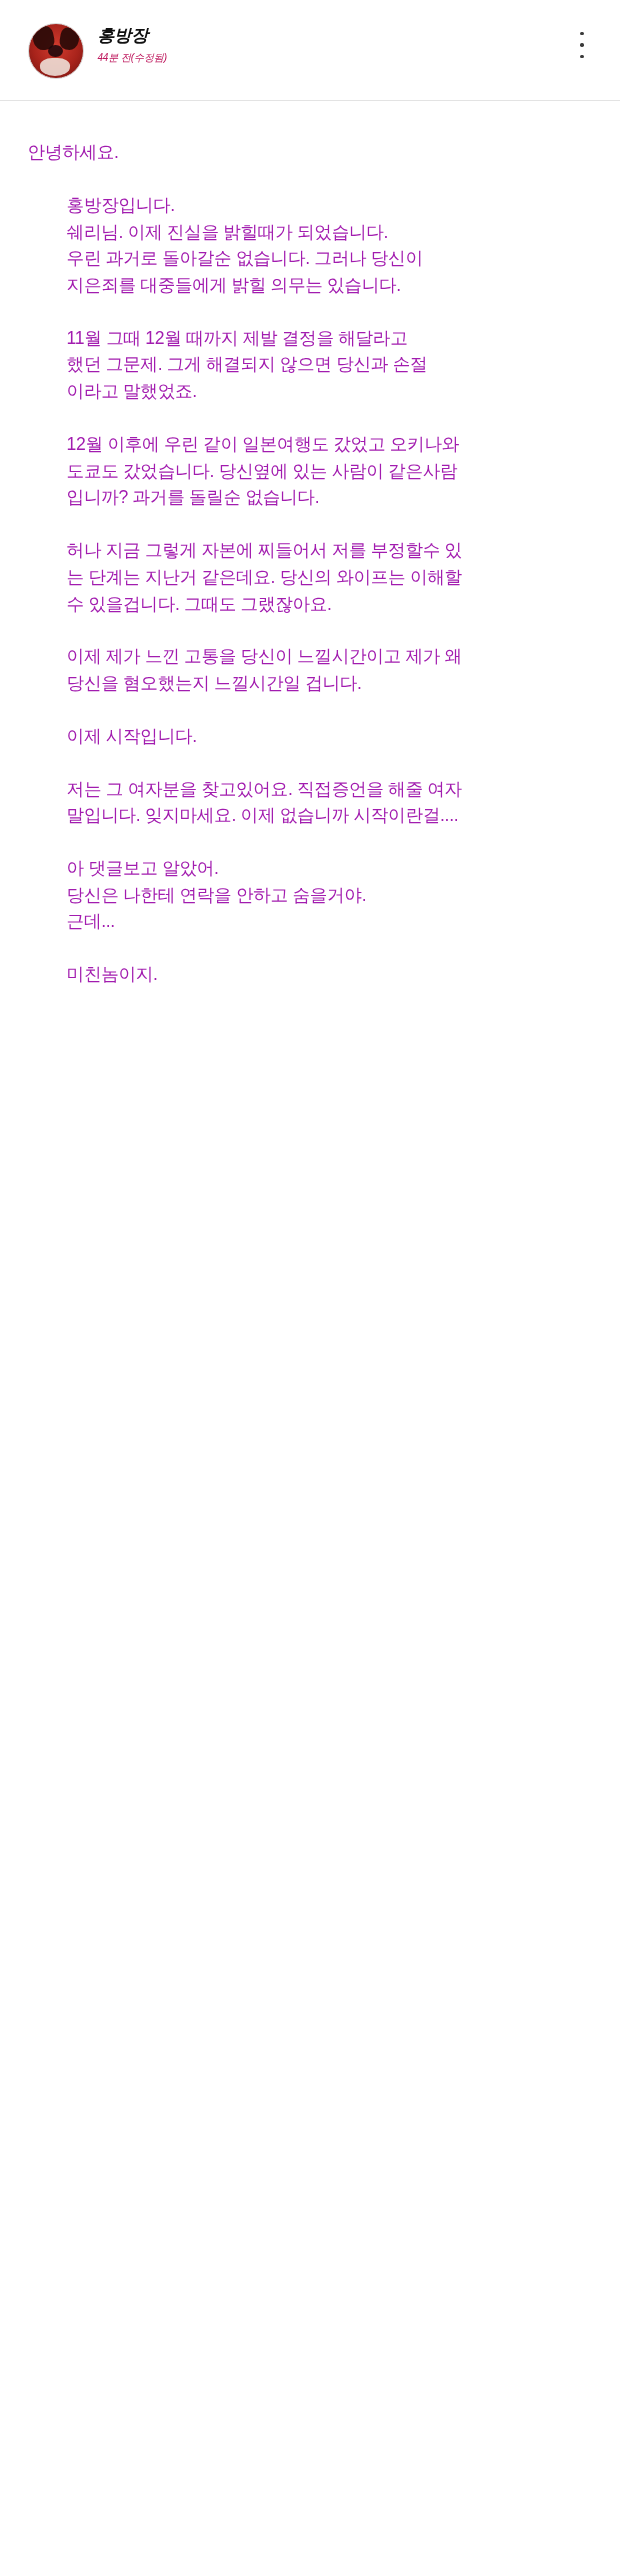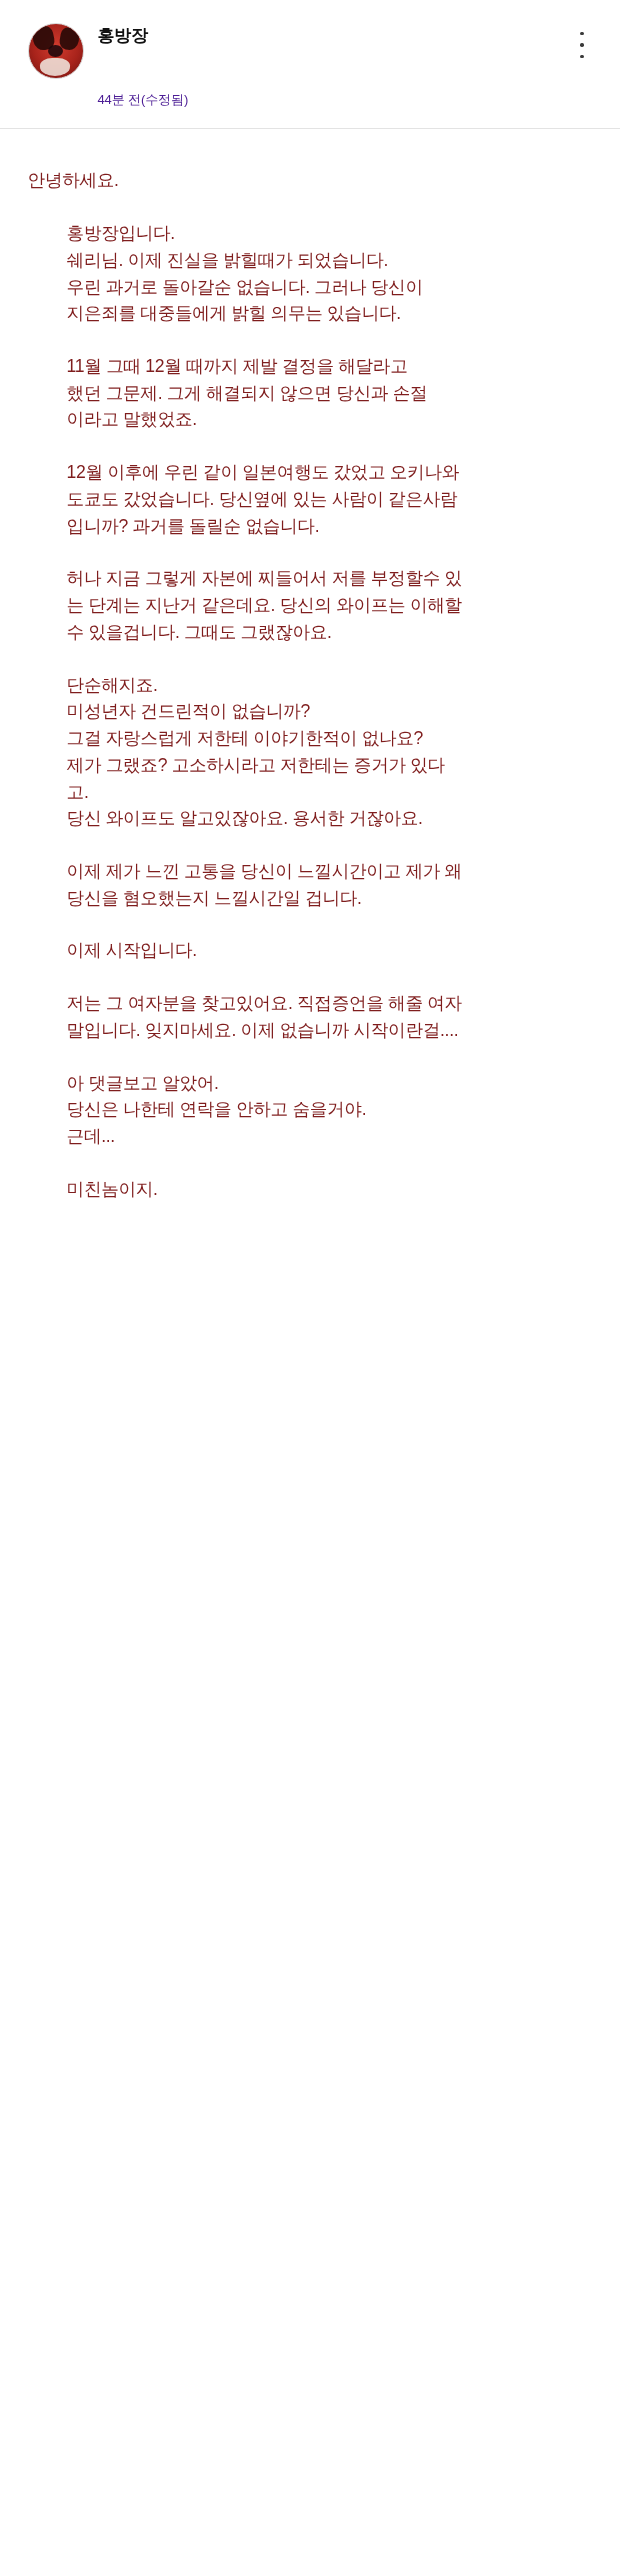--- a/index.html
+++ b/index.html
@@ -20,20 +20,21 @@
     box-sizing: border-box;
     position: relative;
   }
 
   
   .post-header {
     display: flex;
     align-items: flex-start;
     padding: 23.4px 30px 0 27.6px;
     position: relative;
+    font-style: italic;
   }
   .avatar {
     width: 54px;
     height: 54px;
     border-radius: 50%;
     flex: 0 0 54px;
     background: radial-gradient(circle at 50% 42%, #d23c2f 0%, #a8231b 55%, #6d120f 100%);
     position: relative;
     overflow: hidden;
     border: 0.7px solid #d8d8d8;
@@ -81,25 +82,24 @@
     gap: 6.2px;
   }
   .author-name {
     font-size: 17px;
     font-weight: bold;
     color: #111111;
     line-height: 1.1;
     letter-spacing: -0.1px;
   }
   .timestamp {
-    font-size: 13px;
-    color: #4c1d95;
+    font-size: 10px;
+    color: #be185d;
     line-height: 1.1;
     letter-spacing: -0.1px;
-    margin-top: 41px;
   }
 
   .more-button {
     position: absolute;
     right: 30px;
     top: 30px;
     width: 18px;
     height: 30px;
     display: flex;
     flex-direction: column;
@@ -123,21 +123,21 @@
     margin: 20.7px 0 0 0;
   }
 
   
   .post-body {
     padding: 20.7px 27.6px 41px 27.6px;
   }
   .para {
     font-size: 17.6px;
     line-height: 1.52;
-    color: #7f1d1d;
+    color: #a21caf;
     letter-spacing: -0.3px;
     white-space: pre-wrap;
     word-break: keep-all;
   }
   .para + .para {
     margin-top: 26px;
     margin-left: 39px;
   }
 </style>
 </head>
@@ -175,26 +175,20 @@
 지은죄를 대중들에게 밝힐 의무는 있습니다.</p>
     <p class="para">11월 그때 12월 때까지 제발 결정을 해달라고
 했던 그문제. 그게 해결되지 않으면 당신과 손절
 이라고 말했었죠.</p>
     <p class="para">12월 이후에 우린 같이 일본여행도 갔었고 오키나와
 도쿄도 갔었습니다. 당신옆에 있는 사람이 같은사람
 입니까? 과거를 돌릴순 없습니다.</p>
     <p class="para">허나 지금 그렇게 자본에 찌들어서 저를 부정할수 있
 는 단계는 지난거 같은데요. 당신의 와이프는 이해할
 수 있을겁니다. 그때도 그랬잖아요.</p>
-    <p class="para">단순해지죠.
-미성년자 건드린적이 없습니까?
-그걸 자랑스럽게 저한테 이야기한적이 없나요?
-제가 그랬죠? 고소하시라고 저한테는 증거가 있다
-고.
-당신 와이프도 알고있잖아요. 용서한 거잖아요.</p>
     <p class="para">이제 제가 느낀 고통을 당신이 느낄시간이고 제가 왜
 당신을 혐오했는지 느낄시간일 겁니다.</p>
     <p class="para">이제 시작입니다.</p>
     <p class="para">저는 그 여자분을 찾고있어요. 직접증언을 해줄 여자
 말입니다. 잊지마세요. 이제 없습니까 시작이란걸....</p>
     <p class="para">아 댓글보고 알았어.
 당신은 나한테 연락을 안하고 숨을거야.
 근데...</p>
     <p class="para">미친놈이지.</p>
   </div>

